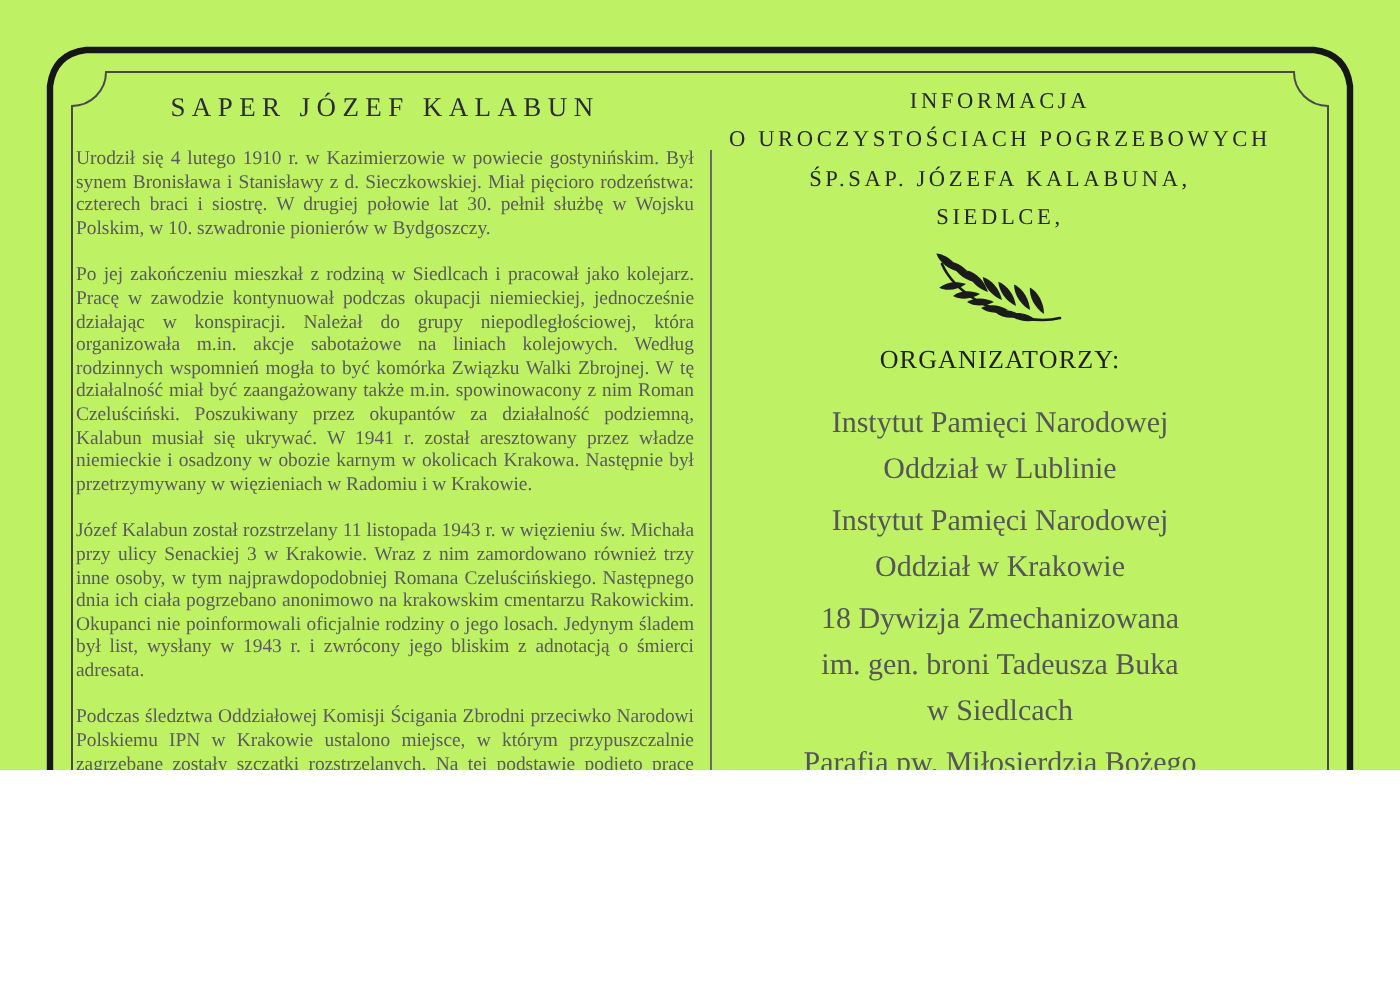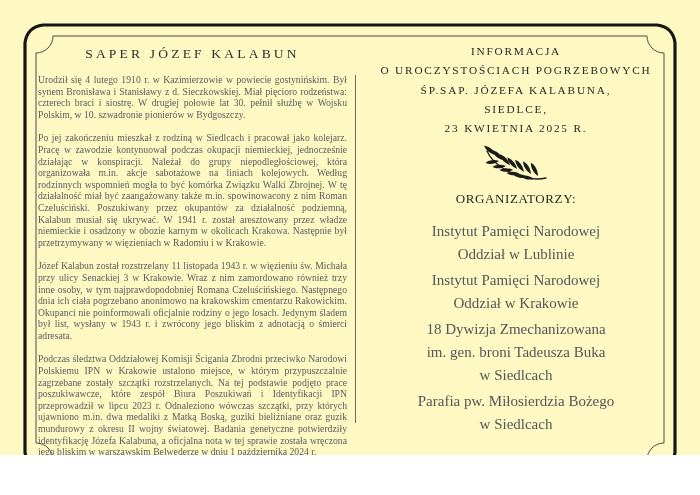--- a/index.html
+++ b/index.html
@@ -1,20 +1,20 @@
 <!DOCTYPE html>
 <html><head>
 <meta charset="utf-8">
 <style>
   html, body { margin: 0; padding: 0; background: #ffffff; }
   .sheet {
     position: relative;
     width: 700px;
-    height: 455px;
-    background: #fef9c3;
+    height: 385px;
+    background: #bef264;
     overflow: hidden;
     font-family: "Liberation Serif", "DejaVu Serif", serif;
   }
   .frame-svg {
     position: absolute;
     left: 0; top: 0;
     width: 700px; height: 495px;
     pointer-events: none;
   }
   .page-divider {
@@ -50,21 +50,21 @@
   .credit-line {
     margin-top: 3px;
     padding-right: 2px;
     text-align: right;
     font-size: 9.5px;
     color: #72727a;
   }
   
   .right-page {
     position: absolute;
-    left: 368px;
+    left: 352px;
     top: 42px;
     width: 296px;
     text-align: center;
   }
   .right-header div {
     font-size: 11.3px;
     line-height: 19.3px;
     letter-spacing: 1.8px;
     white-space: nowrap;
     color: #26262b;
@@ -109,21 +109,20 @@
     <p class="bio-paragraph">Józef Kalabun został rozstrzelany 11 listopada 1943 r. w więzieniu św. Michała przy ulicy Senackiej 3 w Krakowie. Wraz z nim zamordowano również trzy inne osoby, w tym najprawdopodobniej Romana Czeluścińskiego. Następnego dnia ich ciała pogrzebano anonimowo na krakowskim cmentarzu Rakowickim. Okupanci nie poinformowali oficjalnie rodziny o jego losach. Jedynym śladem był list, wysłany w 1943 r. i zwrócony jego bliskim z adnotacją o śmierci adresata.</p>
     <p class="bio-paragraph">Podczas śledztwa Oddziałowej Komisji Ścigania Zbrodni przeciwko Narodowi Polskiemu IPN w Krakowie ustalono miejsce, w którym przypuszczalnie zagrzebane zostały szczątki rozstrzelanych. Na tej podstawie podjęto prace poszukiwawcze, które zespół Biura Poszukiwań i Identyfikacji IPN przeprowadził w lipcu 2023 r. Odnaleziono wówczas szczątki, przy których ujawniono m.in. dwa medaliki z Matką Boską, guziki bieliźniane oraz guzik mundurowy z okresu II wojny światowej. Badania genetyczne potwierdziły identyfikację Józefa Kalabuna, a oficjalna nota w tej sprawie została wręczona jego bliskim w warszawskim Belwederze w dniu 1 października 2024 r.</p>
   </section>
 
   <section class="right-page">
     <div class="right-header">
       <div>INFORMACJA</div>
       <div>O UROCZYSTOŚCIACH POGRZEBOWYCH</div>
       <div>ŚP.SAP. JÓZEFA KALABUNA,</div>
       <div>SIEDLCE,</div>
-      <div>23 KWIETNIA 2025 R.</div>
     </div>
 
     <div class="laurel-wrap">
       <svg viewBox="0 0 64 42" width="64" height="42" xmlns="http://www.w3.org/2000/svg">
         <g fill="#1b1b1b" stroke="none">
 
           <path d="M 62 35 C 50 38 34 34 20 26 C 12 21 6 15 3 8" fill="none" stroke="#1b1b1b" stroke-width="1.3" stroke-linecap="round"></path>
 
           <path d="M0,0 C2.6,-5 2.6,-11 0,-15 C-2.6,-11 -2.6,-5 0,0 Z" transform="translate(54,33) rotate(-28)"></path>
           <path d="M0,0 C2.6,-5 2.6,-11 0,-15 C-2.6,-11 -2.6,-5 0,0 Z" transform="translate(47,31) rotate(-32)"></path>

